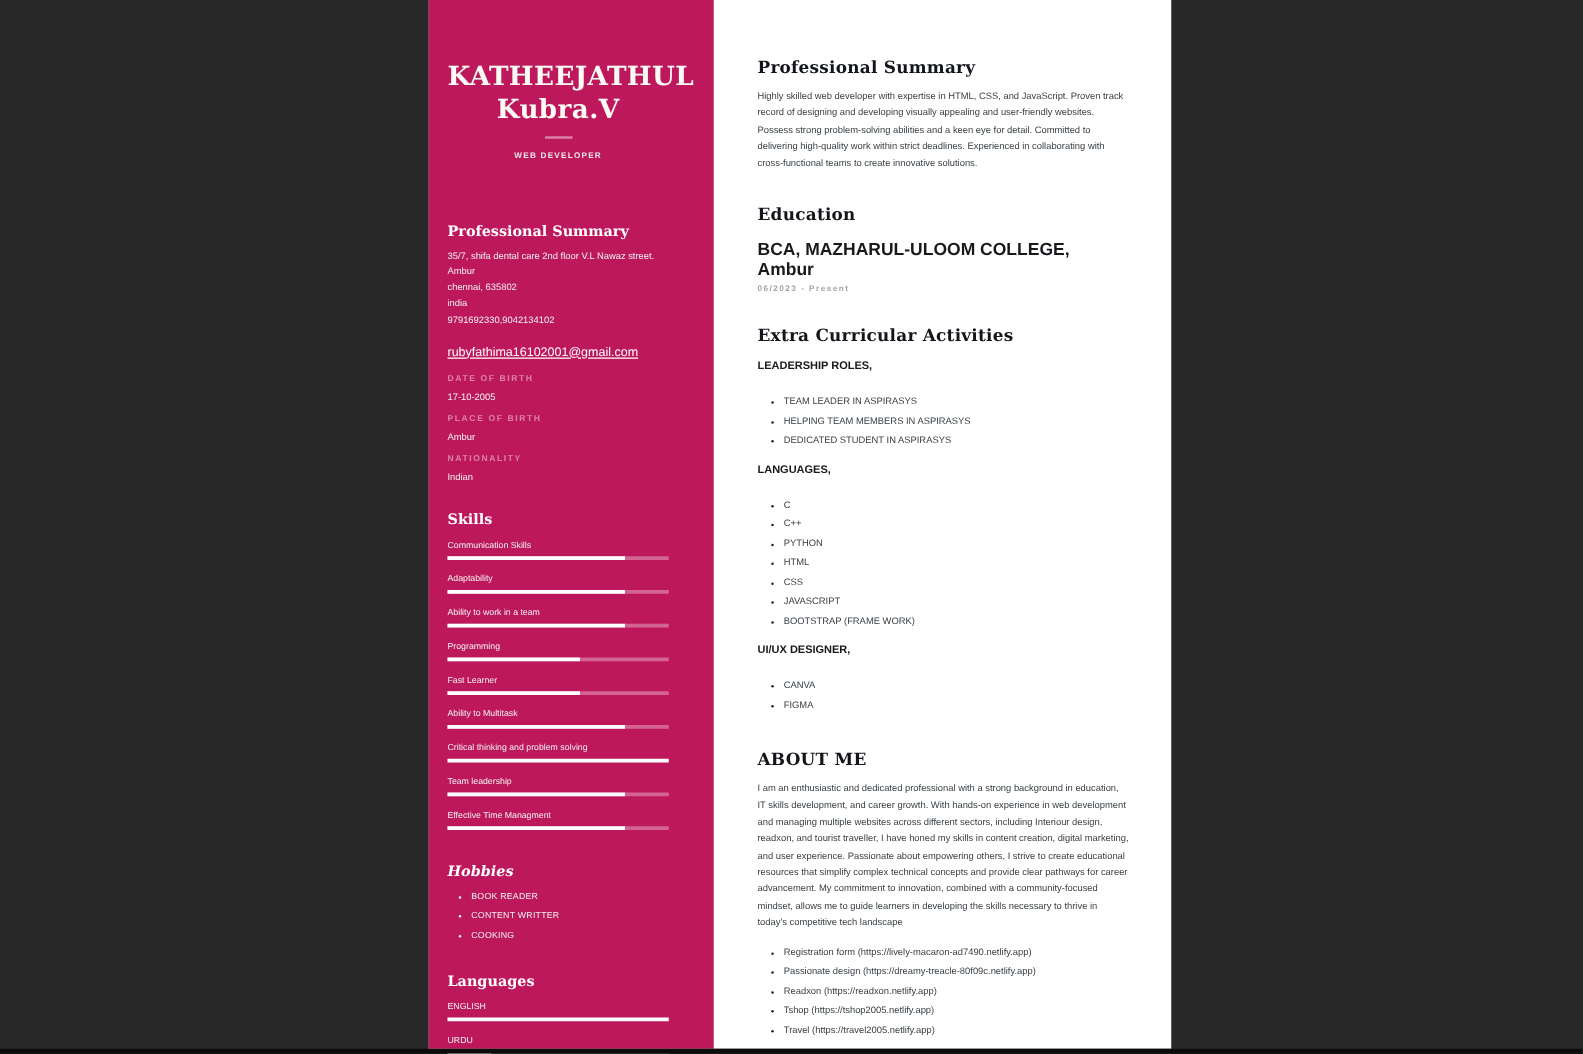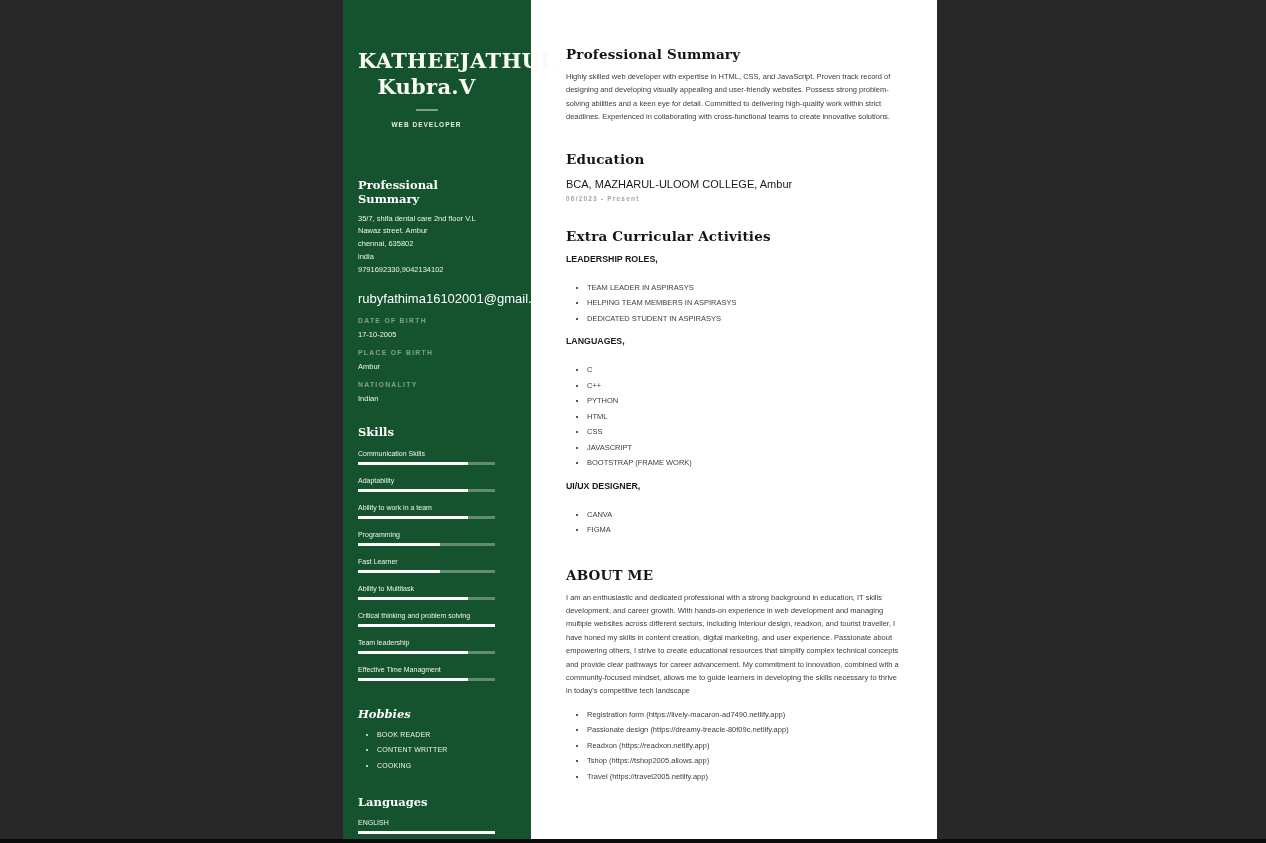--- a/index.html
+++ b/index.html
@@ -11,21 +11,21 @@
   }
   .stage { position: relative; width: 1266px; height: 843px; background: #282828; }
   .bottom-bar { position: absolute; left: 0; bottom: 0; width: 100%; height: 4px; background: #0c0c0c; }
   .doc {
     position: absolute; left: 343px; top: 0; width: 594px; height: 839px;
     background: #ffffff; display: flex;
   }
 
   
   .sidebar {
-    width: 188px; background: #14532d; color: #fff;
+    width: 228px; background: #be185d; color: #fff;
     padding: 48px 36px 0 15px; flex-shrink: 0;
   }
   .name {
     margin: 0; font-family: "DejaVu Serif", "Liberation Serif", serif;
     font-size: 21px; font-weight: 700; line-height: 26px;
     text-align: center; color: #fbfaf4; letter-spacing: 0.3px;
   }
   .divider { width: 22px; height: 2px; background: rgba(255,255,255,0.45); margin: 9px auto 10px; }
   .role {
     text-align: center; font-size: 6.5px; letter-spacing: 1px;
@@ -36,22 +36,22 @@
     font-size: 11.5px; font-weight: 700; color: #ffffff;
   }
   .side-h.summary   { margin-top: 50px; }
   .side-h.skills    { margin-top: 22px; margin-bottom: 10px; }
   .side-h.hobbies   { margin-top: 26px; margin-bottom: 6px; font-style: italic; }
   .side-h.languages { margin-top: 22px; margin-bottom: 9px; }
 
   .addr { margin-top: 7px; font-size: 7.5px; line-height: 11.5px; color: #eef2ef; }
   .addr-line { margin-bottom: 1.5px; }
   .email {
-    display: inline-block; color: #ffffff; font-size: 13px;
-    margin-top: 14px; cursor: pointer;
+    display: inline-block; color: #ffffff; font-size: 10px;
+    text-decoration: underline; margin-top: 14px; cursor: pointer;
   }
   .detail-label {
     margin-top: 10px; font-size: 6.8px; letter-spacing: 1.3px;
     color: rgba(255,255,255,0.45); font-weight: 700;
   }
   .detail-value { margin-top: 6px; font-size: 7.5px; color: #f0f3f0; }
 
   .meter-item { margin-bottom: 11px; }
   .meter-label { font-size: 7px; color: #f0f3f0; line-height: 9px; margin-bottom: 4px; }
   .bar { height: 3px; background: rgba(255,255,255,0.33); }
@@ -68,21 +68,21 @@
   .content h2 {
     margin: 0; font-family: "DejaVu Serif", "Liberation Serif", serif;
     font-size: 13.5px; font-weight: 700; color: #121519; letter-spacing: 0.2px;
   }
   .content h2.sec-edu  { margin-top: 27px; }
   .content h2.sec-xtra { margin-top: 26px; }
   .content h2.sec-abt  { margin-top: 29px; }
   .content h2.sec-proj { margin-top: 30px; }
   .content p { margin: 8px 0 0; font-size: 7.5px; line-height: 13.4px; }
   .content p.about { }
-  .degree { margin-top: 11px; font-size: 11px; font-weight: 400; color: #17191c; }
+  .degree { margin-top: 11px; font-size: 14px; font-weight: 700; color: #17191c; }
   .dates  { margin-top: 5px; font-size: 6.5px; letter-spacing: 1.2px; color: #a3a3a3; font-weight: 700; }
   .group-title { margin: 10px 0 0; font-size: 8.8px; font-weight: 700; color: #17191c; }
   .main-list {
     margin: 16px 0 0; padding-left: 21px; font-size: 7.5px; line-height: 15.5px;
     color: #3a4045;
   }
   .main-list li::marker { font-size: 7px; color: #222; }
   .main-list.projects { margin-top: 9px; }
 </style>
 </head>
@@ -238,20 +238,20 @@
           <li>FIGMA</li>
         </ul>
 
       <h2 class="sec-abt">ABOUT ME</h2>
       <p class="about">I am an enthusiastic and dedicated professional with a strong background in education, IT skills development, and career growth. With hands-on experience in web development and managing multiple websites across different sectors, including Interiour design, readxon, and tourist traveller, I have honed my skills in content creation, digital marketing, and user experience. Passionate about empowering others, I strive to create educational resources that simplify complex technical concepts and provide clear pathways for career advancement. My commitment to innovation, combined with a community-focused mindset, allows me to guide learners in developing the skills necessary to thrive in today's competitive tech landscape</p>
 
       <ul class="main-list projects">
           <li>Registration form (https://lively-macaron-ad7490.netlify.app)</li>
           <li>Passionate design (https://dreamy-treacle-80f09c.netlify.app)</li>
           <li>Readxon (https://readxon.netlify.app)</li>
-          <li>Tshop (https://tshop2005.allows.app)</li>
+          <li>Tshop (https://tshop2005.netlify.app)</li>
           <li>Travel (https://travel2005.netlify.app)</li>
         </ul>
     </main>
 
   </div>
   <div class="bottom-bar"></div>
 </div>
 
 </body></html>

